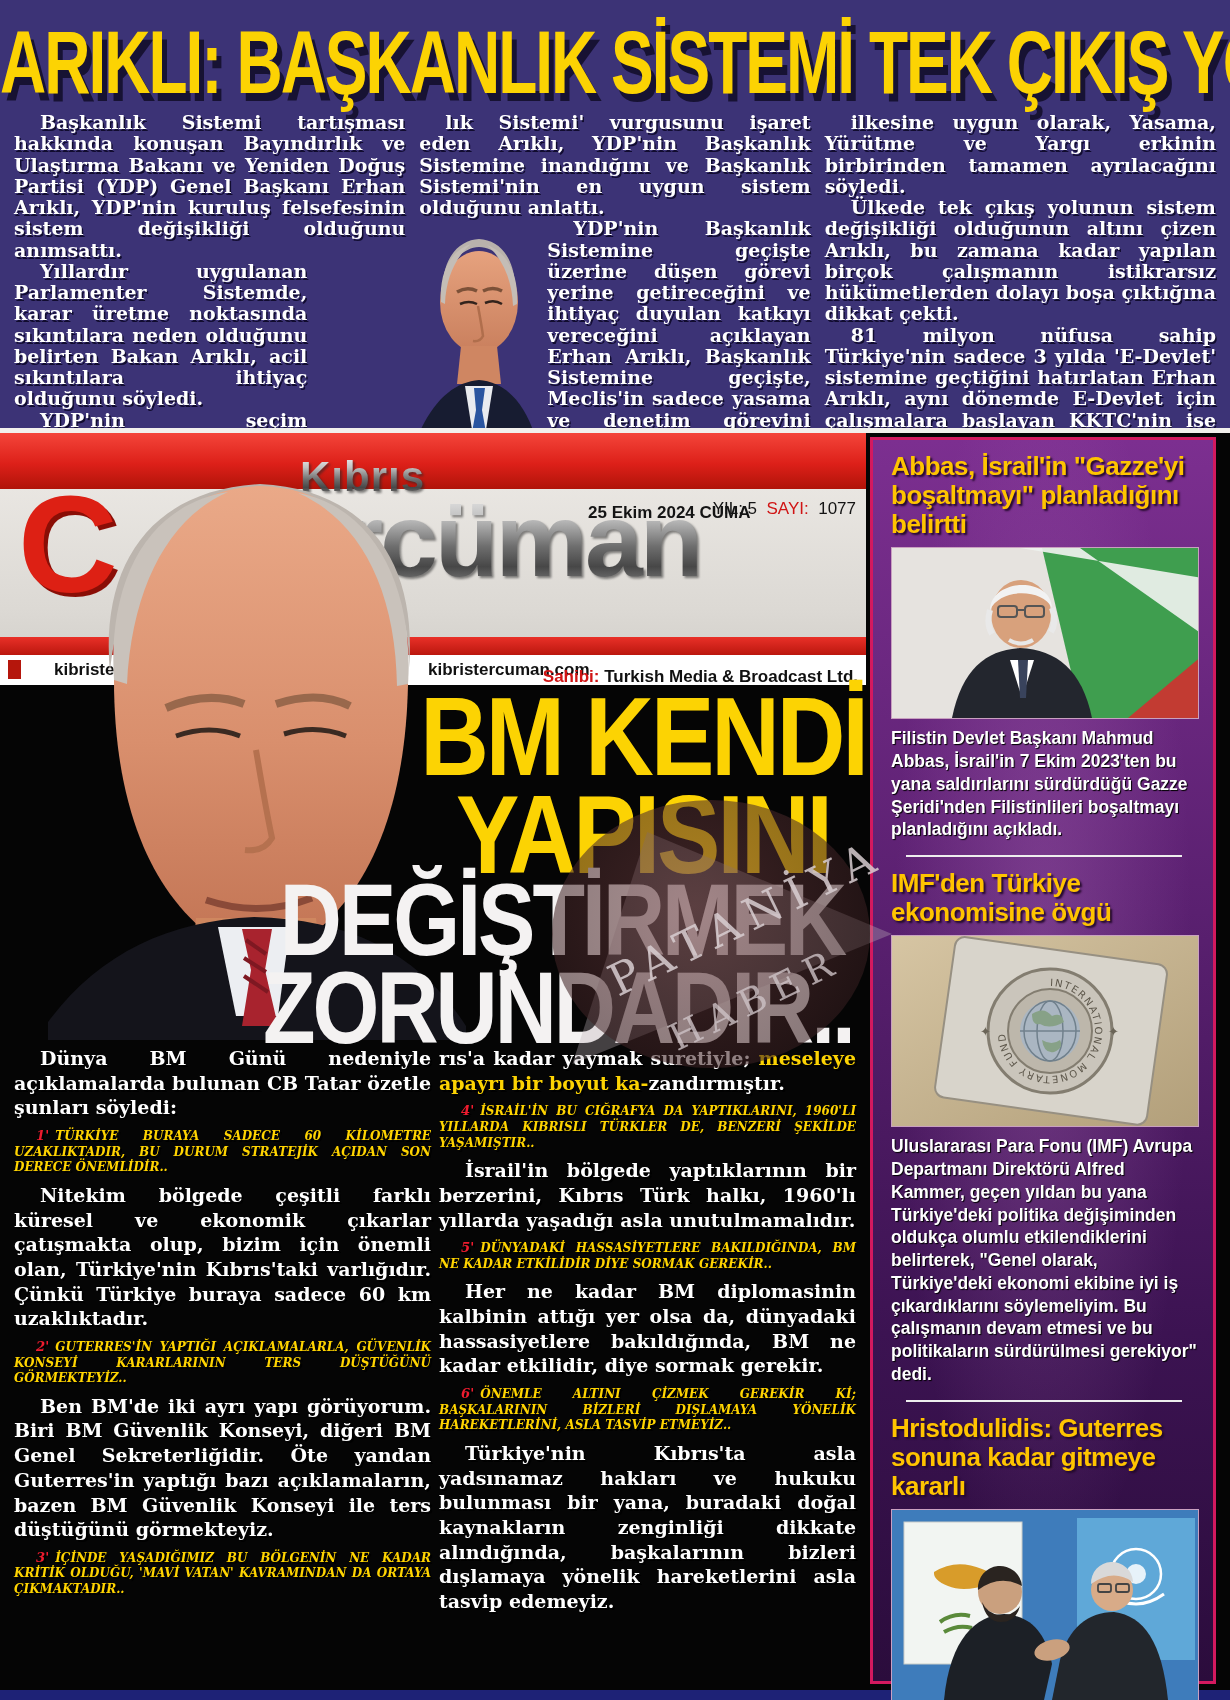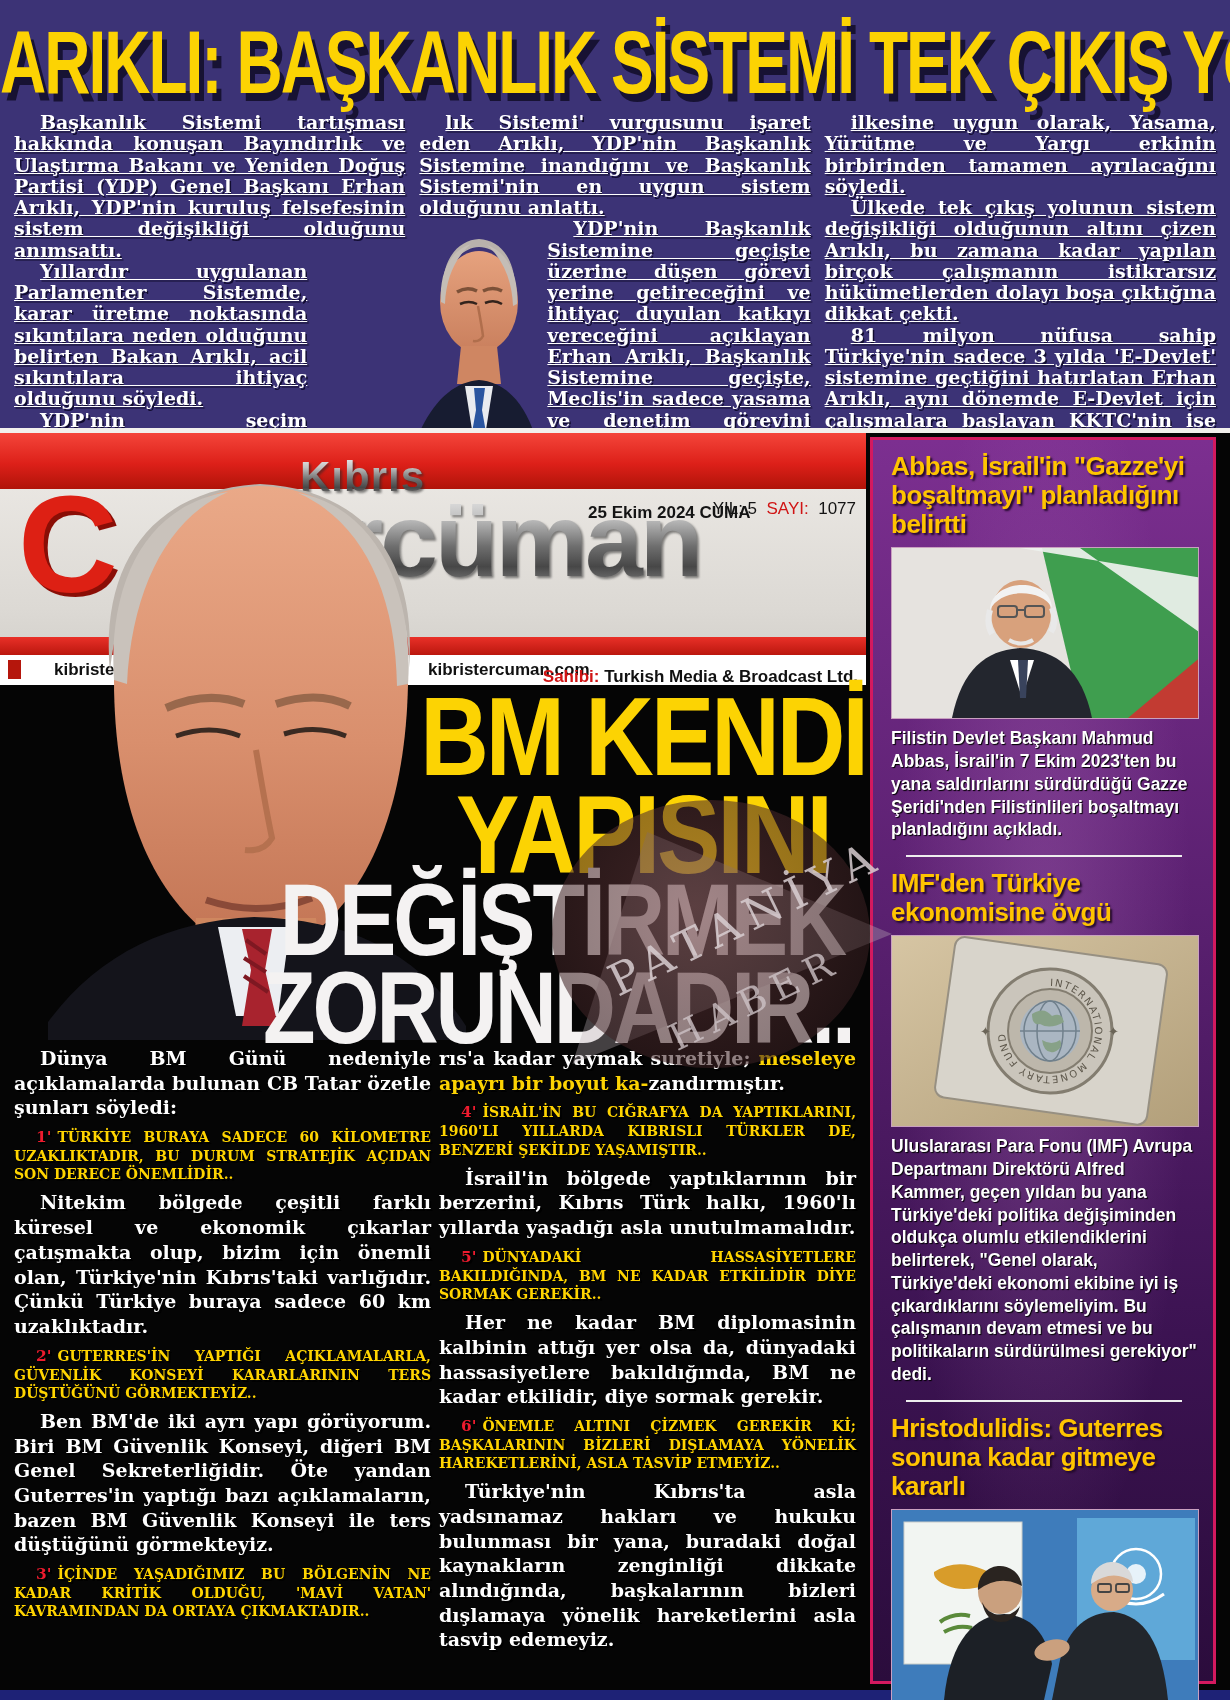--- a/index.html
+++ b/index.html
@@ -7,21 +7,21 @@
         font-family:"DejaVu Serif",serif;}
 
   
   .top-section{position:absolute;top:0;left:0;width:1230px;height:430px;background:#3c3376;}
   .top-headline{position:absolute;top:10px;left:0;right:0;text-align:center;white-space:nowrap;
     font-family:"Liberation Sans",sans-serif;font-weight:bold;font-size:64px;letter-spacing:-2px;
     color:#fcd303;transform:scaleY(1.4);transform-origin:top center;
     text-shadow:5px 6px 0 #171233;}
   .top-cols{position:absolute;top:112px;left:14px;right:14px;bottom:4px;display:flex;gap:14px;}
   .tcol{flex:1;color:#ffffff;font-weight:bold;font-size:19px;line-height:1.12;text-align:justify;
-    text-shadow:1.5px 1.5px 0 rgba(12,8,40,.9);text-decoration:underline;}
+    text-shadow:1.5px 1.5px 0 rgba(12,8,40,.9);}
   .tcol p{margin:0;text-indent:26px;}
   .arikli-photo{display:block;float:left;width:118px;height:228px;margin:6px 10px 0 0;}
   .col1-spacer{display:block;float:right;width:98px;height:158px;margin-top:70px;}
 
   
   .white-gap{position:absolute;top:428px;left:0;width:1230px;height:5px;background:#f2f0ec;}
   .masthead{position:absolute;top:433px;left:0;width:866px;height:252px;
     background:linear-gradient(180deg,#efece8 0%,#dcd9d4 70%,#cfccc7 100%);}
   .mast-redbar{position:absolute;top:0;left:0;right:0;height:56px;
     background:linear-gradient(180deg,#f4453a 0%,#dd2019 55%,#b01309 100%);}
@@ -71,21 +71,21 @@
     color:rgba(216,206,209,.85);transform:rotate(-26deg);letter-spacing:9px;}
   .wm-t1{top:892px;left:596px;font-size:44px;}
   .wm-t2{top:978px;left:662px;font-size:37px;color:rgba(205,194,198,.8);}
 
   
   .body-cols{position:absolute;top:1046px;left:14px;width:842px;height:640px;display:flex;gap:8px;z-index:6;}
   .bcol{flex:1;color:#fff;font-weight:bold;text-align:justify;}
   .bcol p{margin:0 0 7px 0;}
   .b-body{font-size:19px;line-height:1.3;text-shadow:2px 2px 0 #000;text-indent:26px;}
   .b-cont{text-indent:0;}
-  .b-head{font-size:14px;line-height:1.3;color:#ffd400;text-shadow:2px 2px 0 #000;text-indent:22px;}
+  .b-head{font-size:12px;line-height:1.3;color:#ffd400;text-shadow:2px 2px 0 #000;text-indent:22px;font-style:italic;}
   .b-num{color:#ee1b2e;margin-right:6px;font-size:1.1em;}
   .b-hl{color:#fcd303;}
 
   
   .sidebar{position:absolute;top:437px;left:870px;width:346px;height:1247px;z-index:6;
     border:3px solid #d3195f;box-sizing:border-box;padding:12px 16px 8px 18px;
     background:
       radial-gradient(ellipse at 50% 42%,rgba(195,125,205,.30),rgba(0,0,0,0) 62%),
       linear-gradient(180deg,#7c2f90 0%,#5a2070 38%,#3c1352 72%,#2b0c3c 100%);}
   .sb-title{margin:0 0 8px 0;color:#ffc400;font-family:"Liberation Sans",sans-serif;

